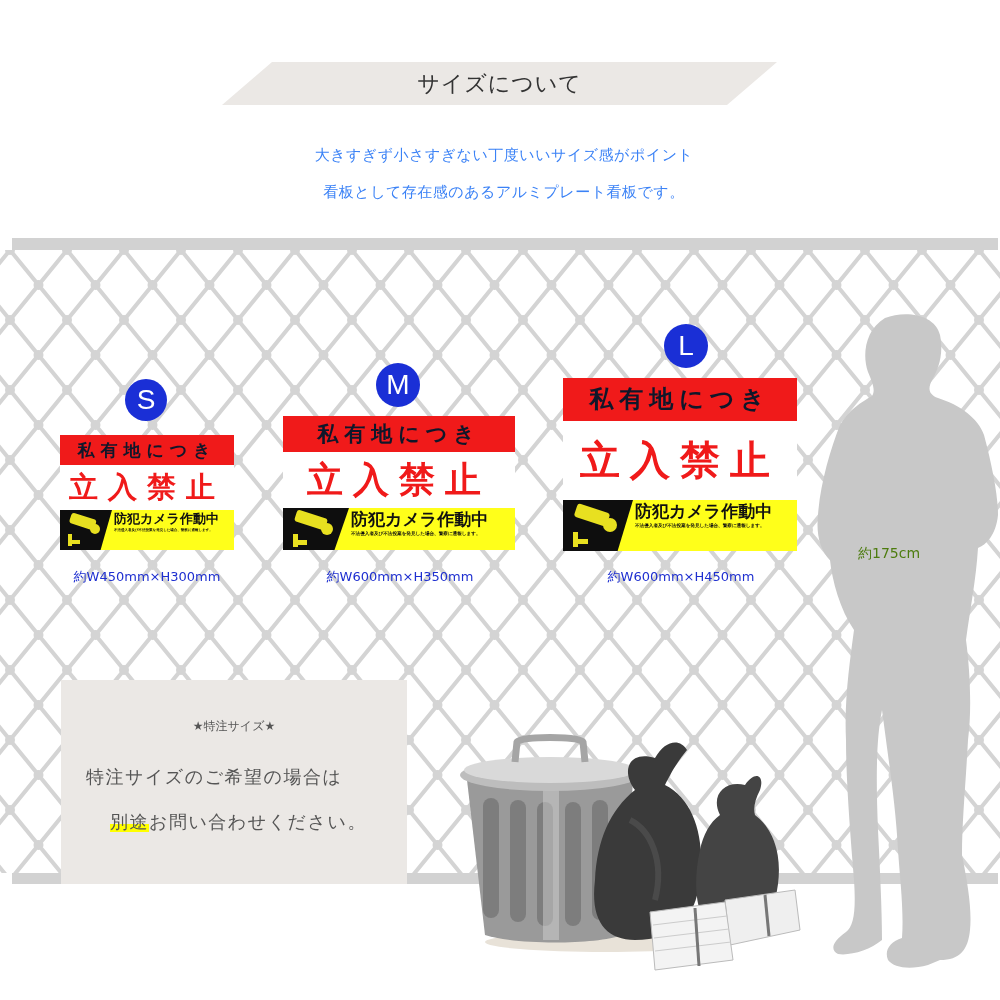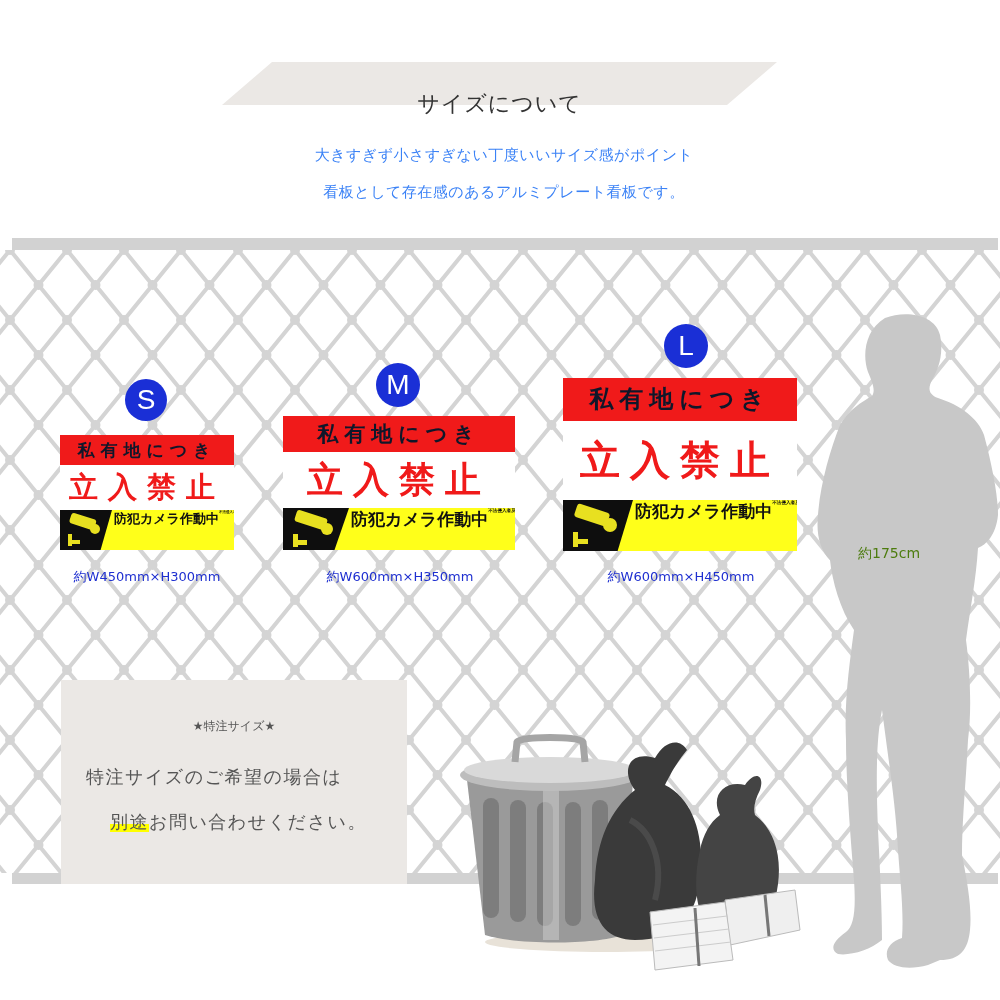--- a/index.html
+++ b/index.html
@@ -4,36 +4,36 @@
 <style>
   html, body { margin:0; padding:0; }
   body { width:1000px; height:1000px; position:relative; background:#ffffff; overflow:hidden;
          font-family:"DejaVu Sans","Liberation Sans",sans-serif; }
   .abs { position:absolute; }
 
   
   .banner { left:222px; top:62px; width:555px; height:43px; background:#ebe8e5;
             clip-path:polygon(50px 0, 555px 0, 505px 43px, 0 43px); }
   .banner-title { left:222px; top:62px; width:555px; height:43px; line-height:43px; text-align:center;
-                  font-size:22px; color:#333; letter-spacing:1px;margin-top:20px; }
+                  font-size:22px; color:#333; letter-spacing:1px; }
   .intro { left:4px; width:1000px; text-align:center; font-size:15px; color:#3b82f6; letter-spacing:0.5px; }
 
   
   .fence { left:0; top:238px; width:1000px; height:646px; }
 
   
   .badge { width:44px; height:44px; border-radius:50%; background:#1a2fd6; color:#fff;
            font-size:28px; line-height:44px; text-align:center; font-family:"Liberation Sans",sans-serif; }
   .sign { background:#fff; }
   .sign-head { background:#f01a1a; color:#0f172a; font-weight:bold; text-align:center; letter-spacing:6px; }
   .sign-main { color:#f01a1a; font-weight:bold; text-align:center; letter-spacing:10px; }
   .cam-band { position:relative; background:#ffff1a; display:flex; overflow:hidden; }
   .cam-panel { position:relative; background:#0e0e0e; height:100%; flex:0 0 auto;
                clip-path:polygon(0 0,100% 0,78% 100%,0 100%); }
-  .cam-texts { flex:1; display:flex; flex-direction:row; justify-content:flex-start; padding-left:2px; }
+  .cam-texts { flex:1; display:flex; flex-direction:column; justify-content:flex-start; padding-left:2px; }
   .cam-title { font-weight:bold; color:#111; white-space:nowrap; }
   .cam-note { color:#111; white-space:nowrap; font-weight:bold; }
   .size-text { color:#1e2fd0; font-size:13px; text-align:center; white-space:nowrap; }
 
   
   .custom-box { left:61px; top:680px; width:346px; height:204px; background:#ebe8e5; }
   .custom-title { left:61px; top:718px; width:346px; text-align:center; font-size:12px; color:#555; }
   .custom-line { left:86px; width:320px; font-size:18px; color:#555; letter-spacing:1.5px; white-space:nowrap; }
   .hl { background:linear-gradient(transparent 62%, #ffff00 62%);margin-left:24px; }
 

